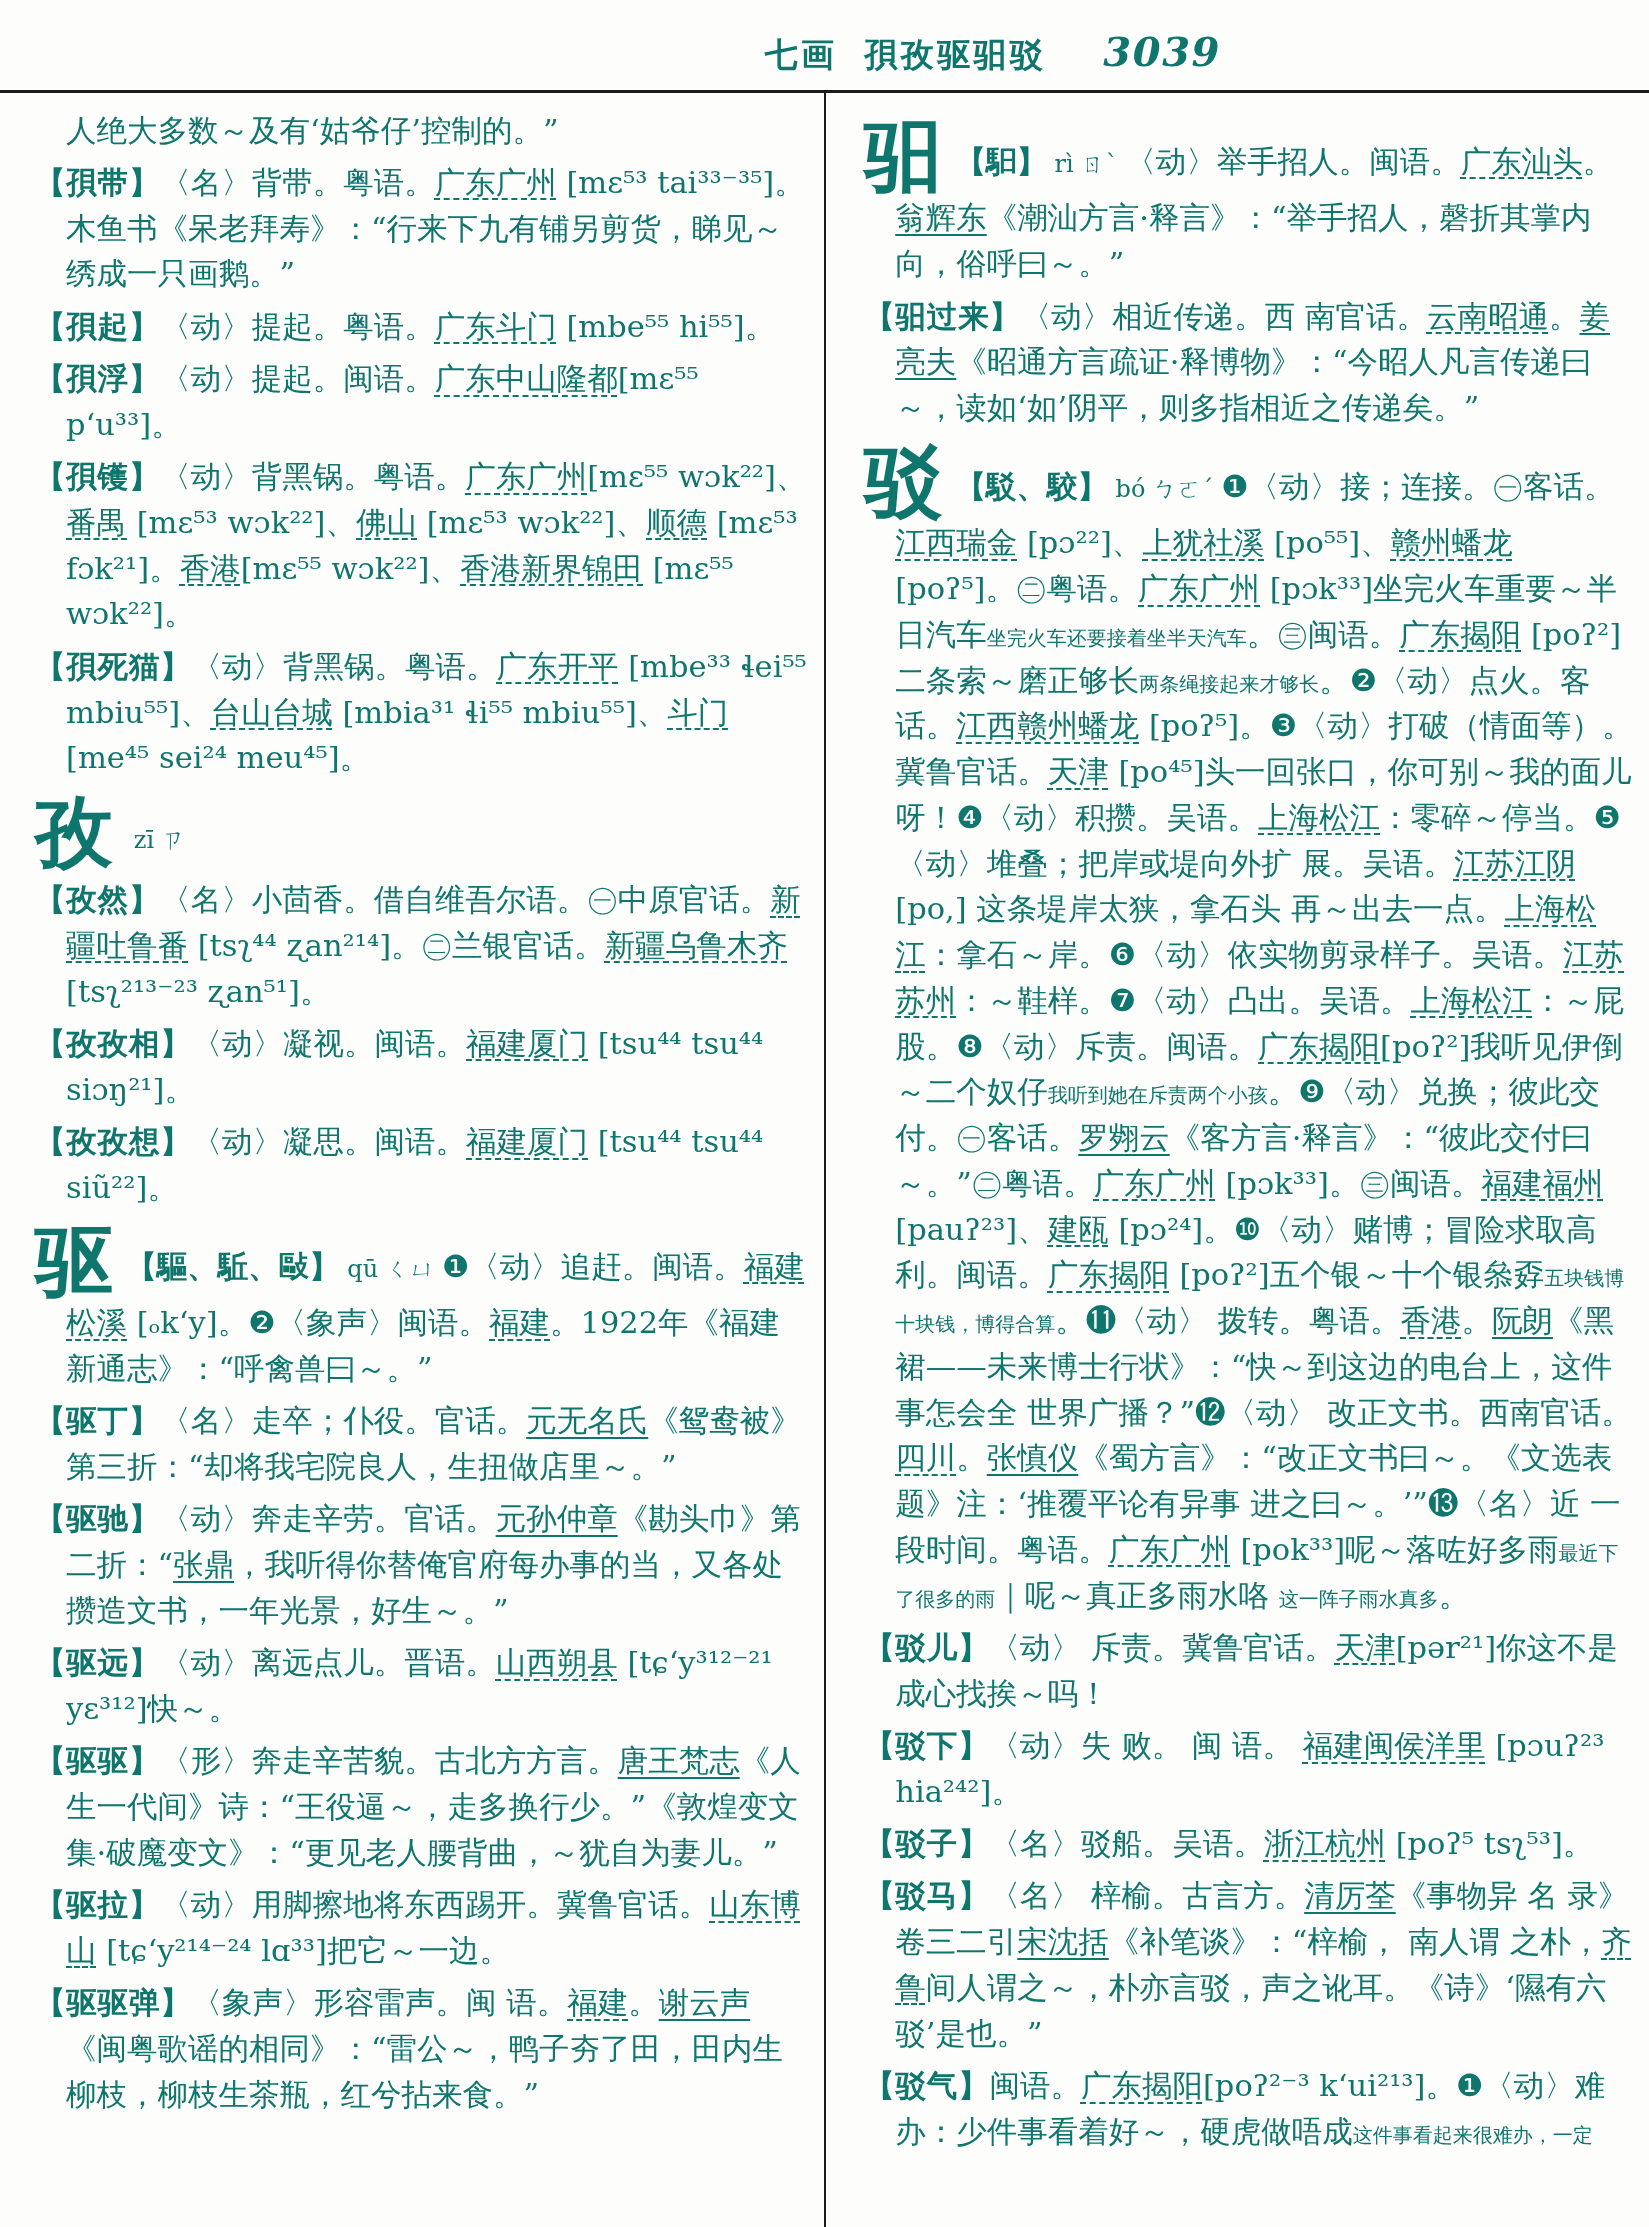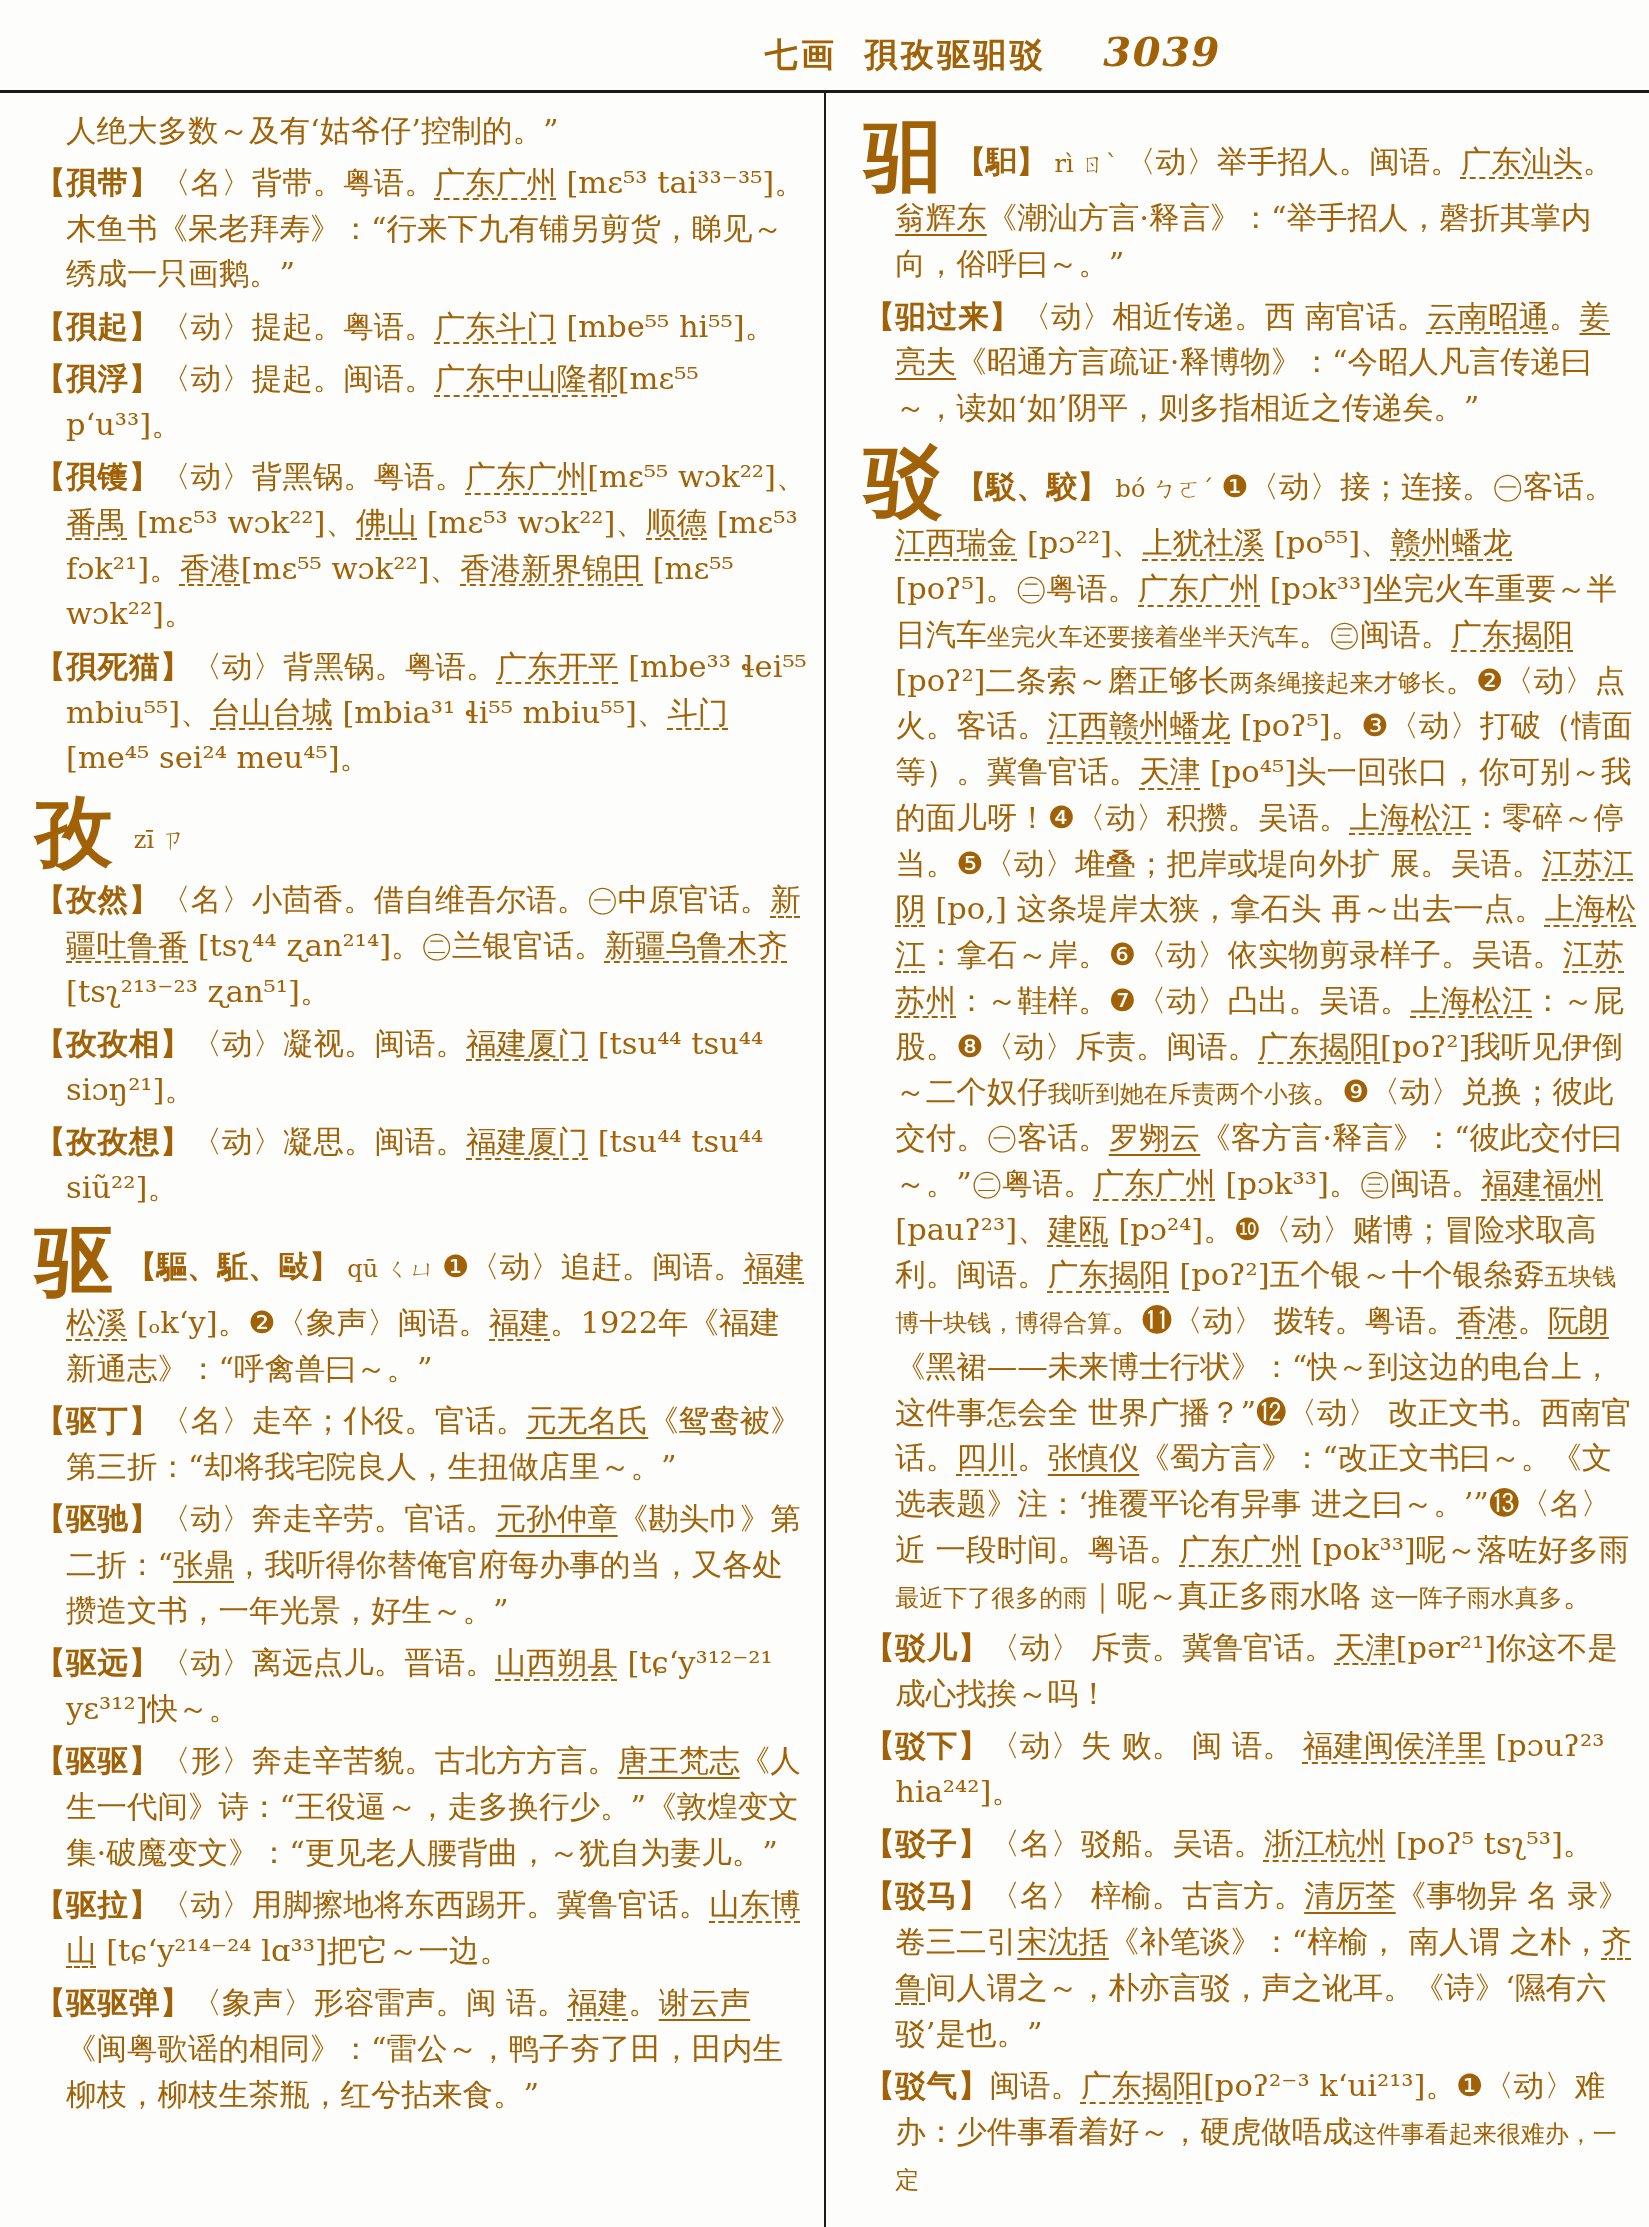--- a/index.html
+++ b/index.html
@@ -1,39 +1,39 @@
 <!DOCTYPE html>
 <html style="font-size:13.2px"><head>
 <meta charset="utf-8">
 <style>
   html,body{margin:0;padding:0;background:#e8e6e0;}
   .page{
     width:1650px;height:2227px;box-sizing:border-box;margin:0 auto;
-    background:#fdfdfb;color:#a16207;overflow:hidden;
+    background:#fdfdfb;color:#0f766e;overflow:hidden;
     font-family:"DejaVu Serif","Liberation Serif",serif;
   }
   header{padding-top:28px;text-align:right;padding-right:429px;white-space:nowrap;}
   .hdr-section{font-size:33px;font-weight:700;letter-spacing:3.3px;}
   .hdr-range{font-size:33px;font-weight:700;letter-spacing:3.3px;margin-left:23px;}
   .hdr-page{font-size:40px;font-weight:700;font-style:italic;margin-left:53px;letter-spacing:1.6px;}
   .rule{height:3.3px;background:#1b1b1b;margin-top:11.5px;}
   .cols{display:flex;align-items:stretch;height:2185px;}
   .col{width:50%;box-sizing:border-box;padding:13.2px 15px 0 35px;}
   .col.right{padding-left:38px;padding-right:11.5px;}
   .divider{width:2.5px;background:#1b1b1b;flex:0 0 2.5px;}
   p{margin:1.6px 0 6.6px;font-size:30.5px;line-height:1.5;}
   p.entry{padding-left:31px;text-indent:-31px;}
   p.cont{padding-left:31px;text-indent:0;}
   p.hw{margin-top:11.5px;}
   .entry-head{font-weight:700;letter-spacing:0.8px;}
   .hw-char{font-size:78px;line-height:1;font-weight:600;vertical-align:-11.5px;margin-right:13.2px;}
   .hw-variants{font-weight:700;}
   .pinyin{font-size:24px;}
   .seg{}
-  .small{font-size:24px;}
+  .small{font-size:20px;}
   .u-dot{text-decoration:underline;text-decoration-style:dashed;text-decoration-thickness:1.6px;text-underline-offset:5.8px;}
   .u-solid{text-decoration:underline;text-decoration-thickness:1.6px;text-underline-offset:5.8px;margin-top:24px;}
 </style>
 </head>
 <body>
 
 <div class="page">
   <header>
     <span class="hdr-section">七画</span>
     <span class="hdr-range">孭孜驱驲驳</span>

